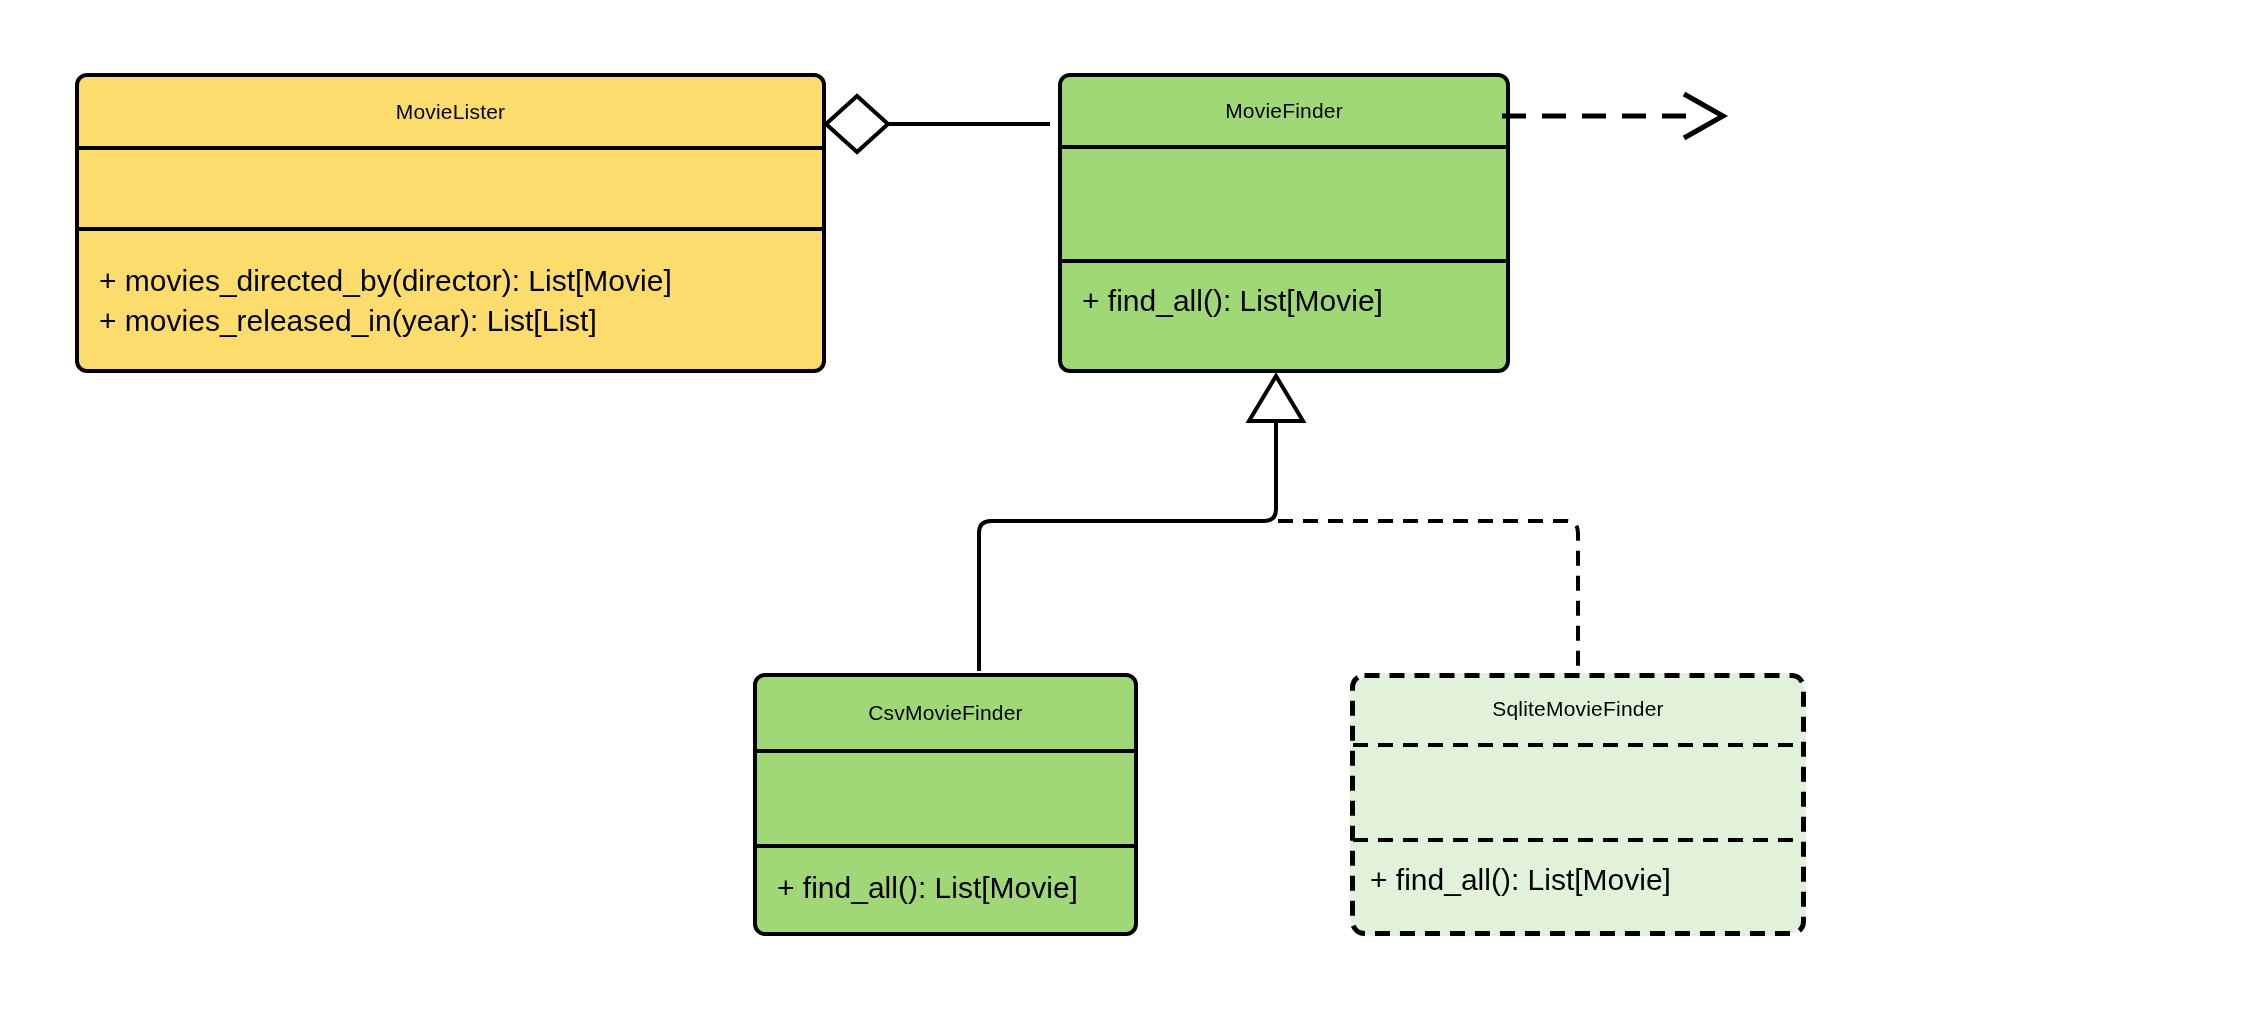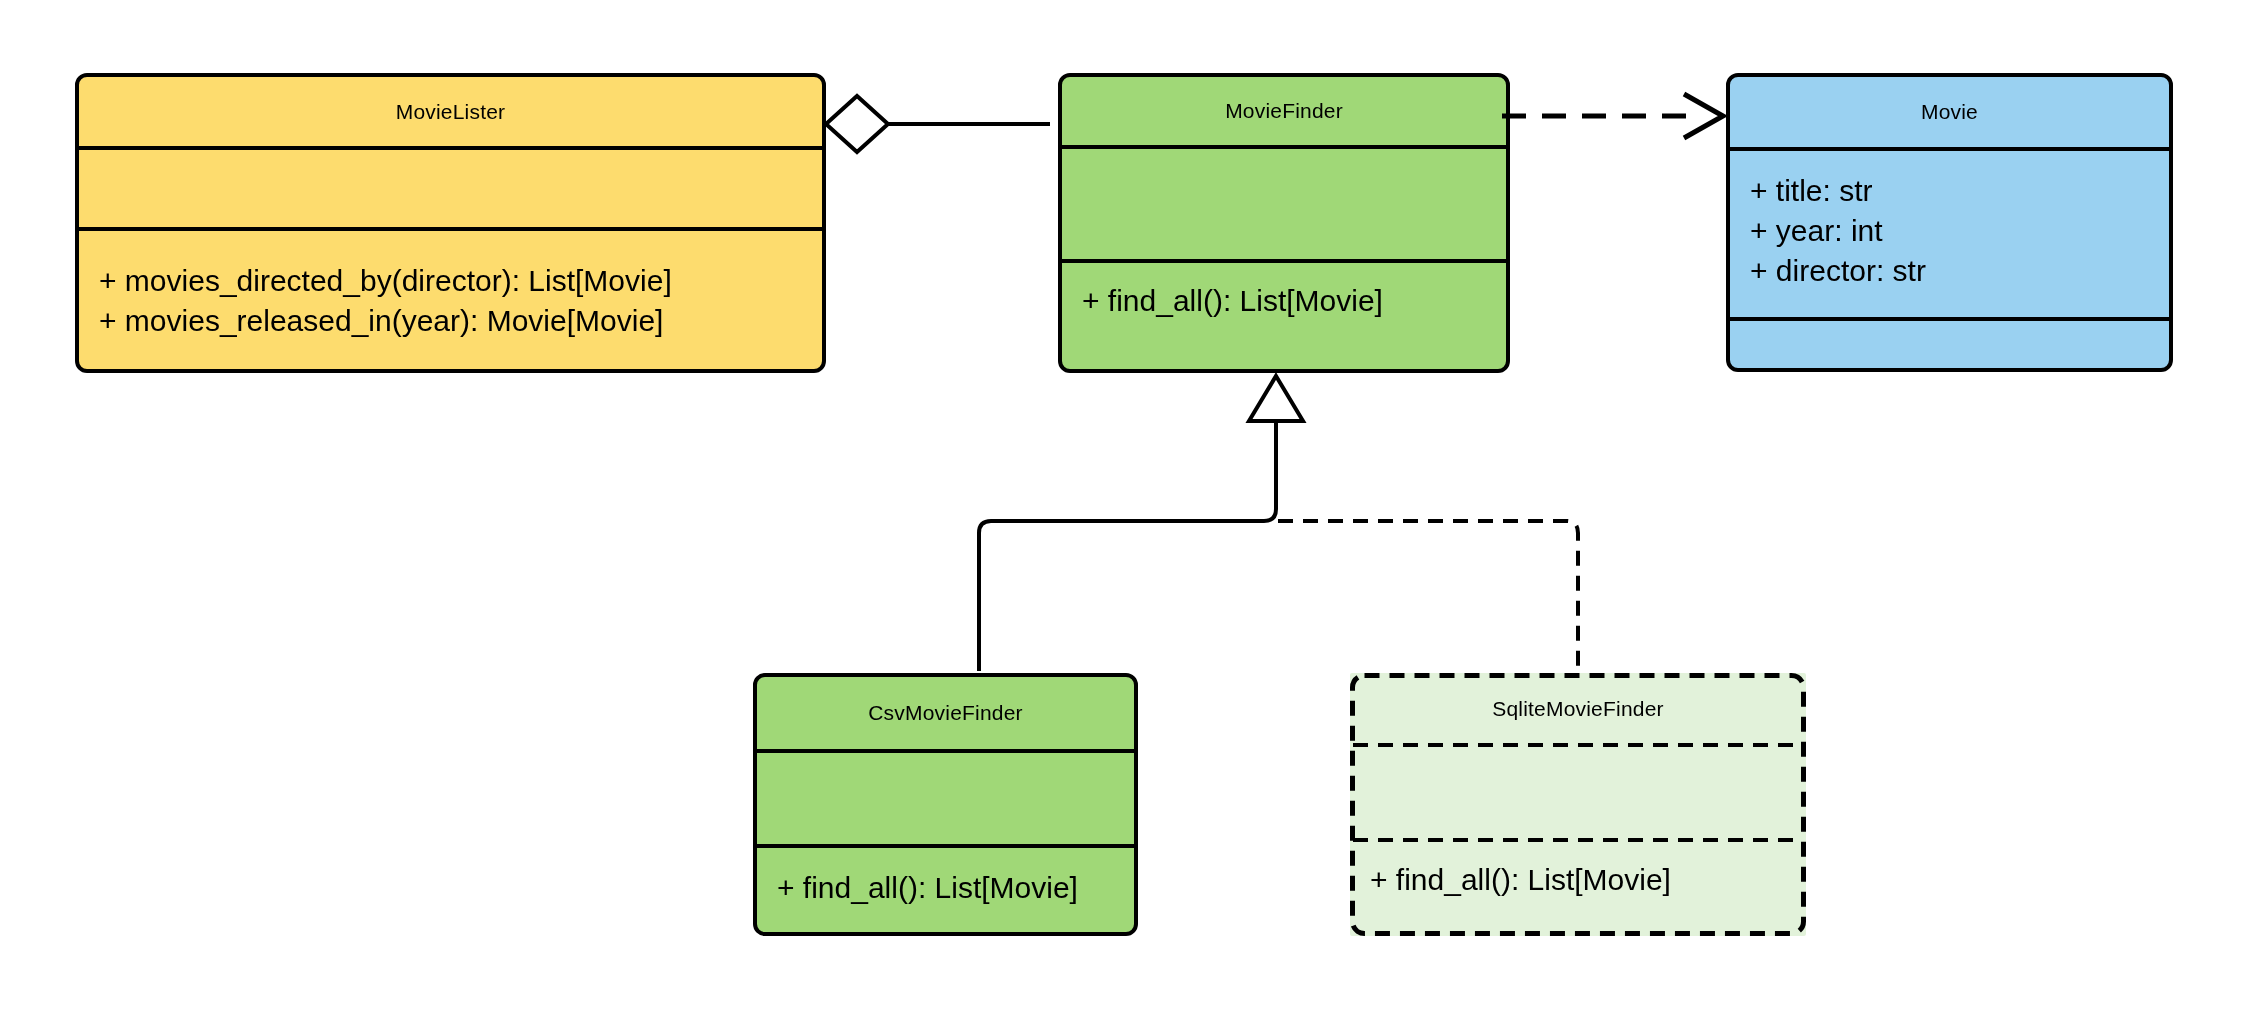--- a/index.html
+++ b/index.html
@@ -18,21 +18,21 @@
   .uml-class {
     position: absolute;
     box-sizing: border-box;
     border: 4px solid #000;
     border-radius: 12px;
     display: flex;
     flex-direction: column;
     color: #000;
     z-index: 1;
   }
-  .uml-class.dashed { border: none; border-radius: 2px; }
+  .uml-class.dashed { border: none; border-radius: 23px; }
   .sec { box-sizing: border-box; flex: 0 0 auto; }
   .sec.title {
     display: flex;
     align-items: center;
     justify-content: center;
     font-size: 21px;
     letter-spacing: 0.2px;
   }
   .sec.members { border-top: 4px solid #000; }
   .dashed .sec.members { border-top: none; }
@@ -84,45 +84,34 @@
 
 <div class="canvas">
 
   <div class="uml-class" id="c-movielister" style="background: rgb(253, 220, 110);">
     <div class="sec title">
       <span>MovieLister</span>
     </div>
     <div class="sec members attrs"></div>
     <div class="sec members methods">
       <div class="member">+ movies_directed_by(director): List[Movie]</div>
-      <div class="member">+ movies_released_in(year): Movie[Movie]</div>
+      <div class="member">+ movies_released_in(year): List[List]</div>
     </div>
   </div>
 
   <div class="uml-class" id="c-moviefinder" style="background: rgb(160, 216, 119);">
     <div class="sec title">
       <span>MovieFinder</span>
     </div>
     <div class="sec members attrs"></div>
     <div class="sec members methods">
       <div class="member">+ find_all(): List[Movie]</div>
     </div>
   </div>
 
-  <div class="uml-class" id="c-movie" style="background: rgb(154, 209, 241);">
-    <div class="sec title">
-      <span>Movie</span>
-    </div>
-    <div class="sec members attrs">
-      <div class="member">+ title: str</div>
-      <div class="member">+ year: int</div>
-      <div class="member">+ director: str</div>
-    </div>
-    <div class="sec members methods"></div>
-  </div>
 
   <div class="uml-class" id="c-csvmoviefinder" style="background: rgb(160, 216, 119);">
     <div class="sec title">
       <span>CsvMovieFinder</span>
     </div>
     <div class="sec members attrs"></div>
     <div class="sec members methods">
       <div class="member">+ find_all(): List[Movie]</div>
     </div>
   </div>

